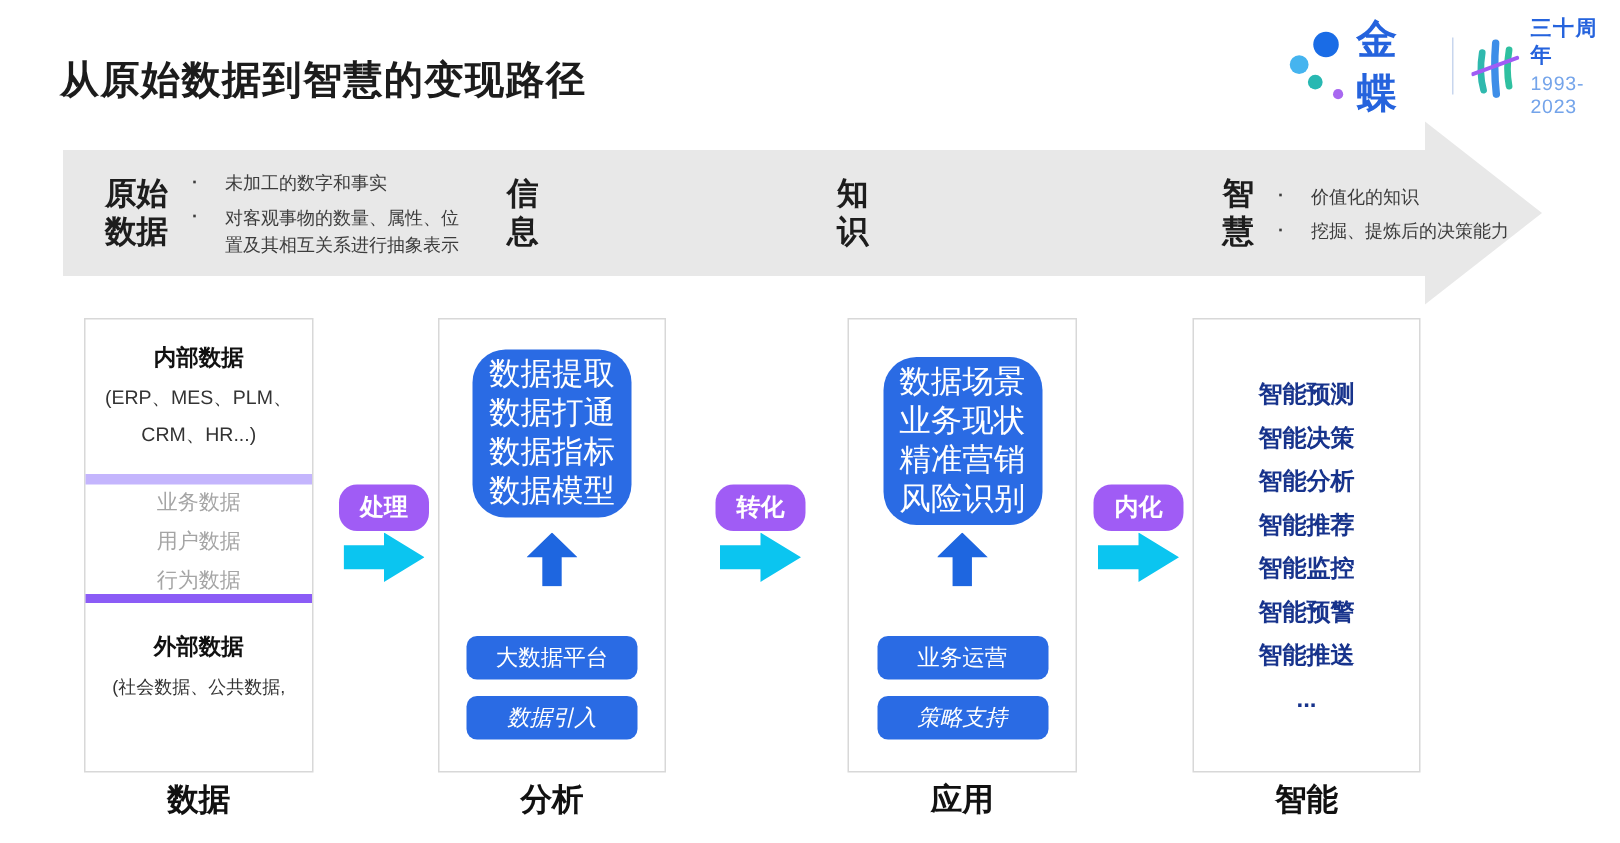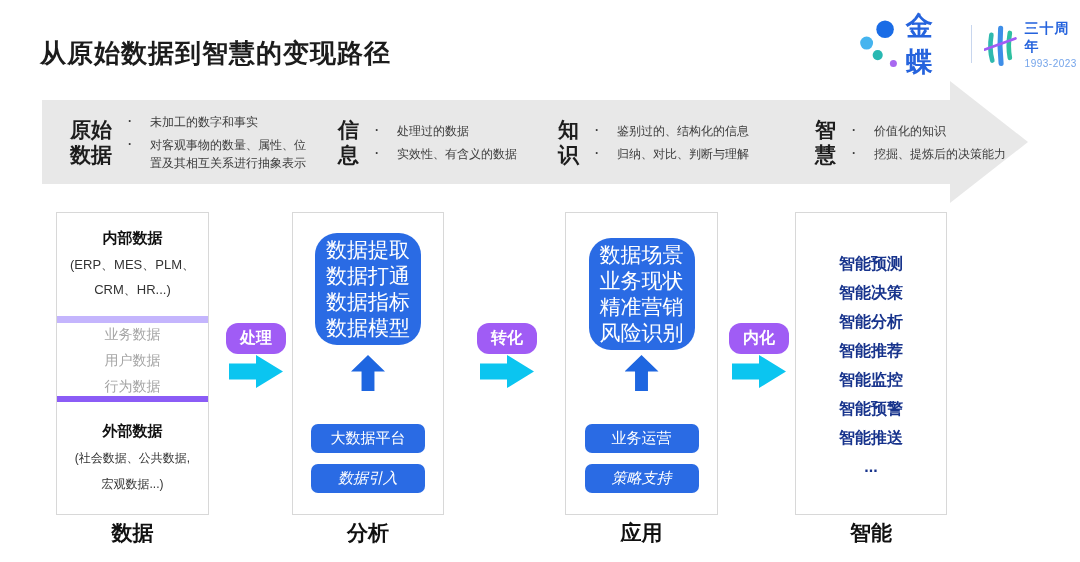--- a/index.html
+++ b/index.html
@@ -13,21 +13,21 @@
   body{background:#ffffff;font-family:"Liberation Sans","DejaVu Sans",sans-serif;}
   .canvas{position:relative;width:1080px;height:562px;background:#fff;overflow:hidden;}
 
   
   .page-title{position:absolute;left:40px;top:20px;font-size:26px;font-weight:700;color:#1c1c1c;letter-spacing:1px;margin-top:16px;}
   .logo{position:absolute;left:850px;top:14px;height:60px;display:flex;align-items:center;}
   .brand{font-size:27px;font-weight:700;color:#2563dd;margin-left:6px;letter-spacing:2px;}
   .logo-divider{width:1px;height:38px;background:#c8d6ee;margin:0 12px;}
   .anniv-text{margin-left:7px;display:flex;flex-direction:column;justify-content:center;}
   .anniv-label{font-size:14px;font-weight:700;color:#2563dd;letter-spacing:1px;}
-  .anniv-years{font-size:10px;color:#74a4ea;margin-top:2px;letter-spacing:0.5px;}
+  .anniv-years{font-size:13px;color:#74a4ea;margin-top:2px;letter-spacing:0.5px;}
 
   
   .banner-rect{position:absolute;left:42px;top:100px;width:908px;height:84px;background:var(--banner-gray);}
   .banner-head{position:absolute;left:950px;top:81px;width:0;height:0;
     border-top:61px solid transparent;border-bottom:61px solid transparent;border-left:78px solid var(--banner-gray);}
   .stage{position:absolute;top:100px;height:84px;display:flex;align-items:center;gap:12px;}
   .stage-label{display:flex;flex-direction:column;font-size:21px;font-weight:700;color:#1d1d1d;line-height:25px;margin-left:10px;}
   .stage-bullets{flex:1;display:flex;flex-direction:column;gap:5px;font-size:12px;color:#3c3c3c;line-height:1.5;}
   .bullet-row{position:relative;padding-left:26px;}
   .bullet-row::before{content:'·';position:absolute;left:4px;top:-1px;font-weight:700;color:#3c3c3c;}
@@ -121,34 +121,26 @@
       <div class="bullet-row">未加工的数字和事实</div>
       <div class="bullet-row">对客观事物的数量、属性、位置及其相互关系进行抽象表示</div>
     </div>
   </div>
 
   <div class="stage stage-1">
     <div class="stage-label">
       <span>信</span>
         <span>息</span>
     </div>
-    <div class="stage-bullets">
-      <div class="bullet-row">处理过的数据</div>
-      <div class="bullet-row">实效性、有含义的数据</div>
-    </div>
   </div>
 
   <div class="stage stage-2">
     <div class="stage-label">
       <span>知</span>
         <span>识</span>
-    </div>
-    <div class="stage-bullets">
-      <div class="bullet-row">鉴别过的、结构化的信息</div>
-      <div class="bullet-row">归纳、对比、判断与理解</div>
     </div>
   </div>
 
   <div class="stage stage-3">
     <div class="stage-label">
       <span>智</span>
         <span>慧</span>
     </div>
     <div class="stage-bullets">
       <div class="bullet-row">价值化的知识</div>
@@ -163,21 +155,20 @@
       <div class="sec-line">CRM、HR...)</div>
     </div>
     <div class="sec sec-middle">
       <div>业务数据</div>
       <div>用户数据</div>
       <div>行为数据</div>
     </div>
     <div class="sec sec-external">
       <div class="sec-title">外部数据</div>
       <div class="sec-line">(社会数据、公共数据,</div>
-      <div class="sec-line">宏观数据...)</div>
     </div>
   </div>
 
   <div class="badge badge-0">处理</div>
   <div class="cyan-arrow arrow-0"></div>
 
   <div class="col-box col-2">
     <div class="blue-box">
       <div>数据提取</div>
       <div>数据打通</div>

